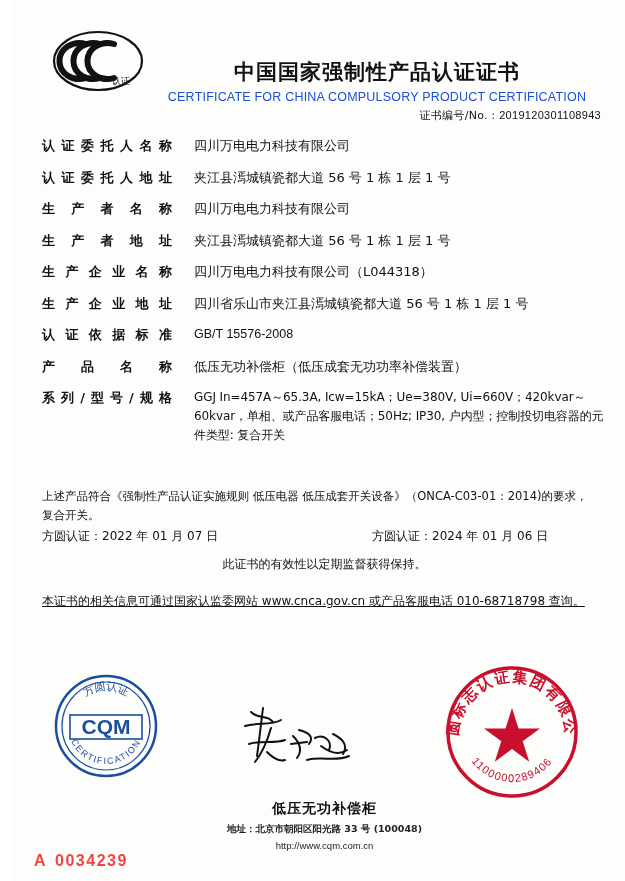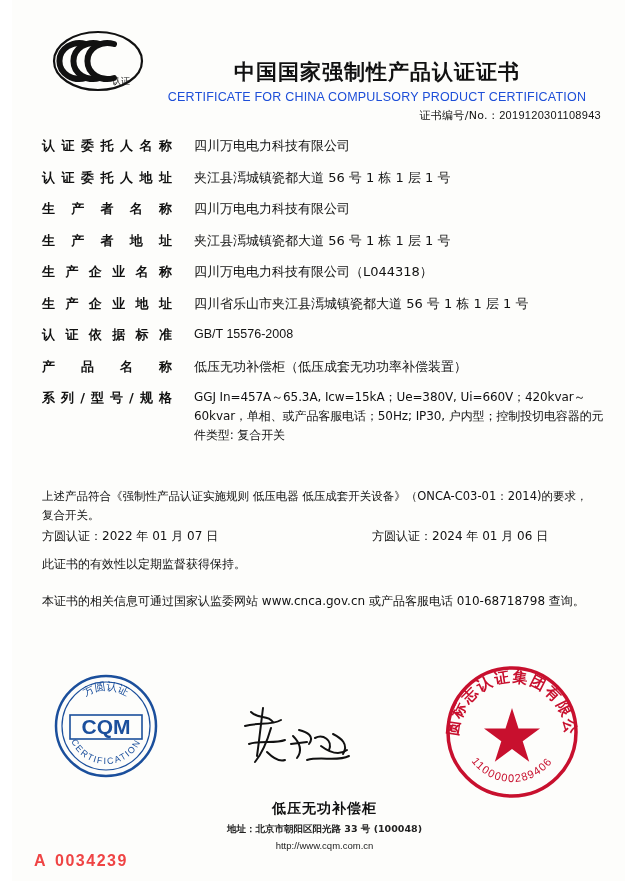--- a/index.html
+++ b/index.html
@@ -137,22 +137,22 @@
     left: 30px; top: 528px;
     width: 565px;
     display: flex;
     font-family: "DejaVu Sans", sans-serif;
     font-size: 12px;
     color: #111;
   }
   .dates .issue { width: 330px; }
   .dates .valid { }
 
-  .para-maintain { top: 555px; font-size: 12px; }
-  .para-info { top: 592px; font-size: 12px; }
+  .para-maintain { top: 555px; font-size: 12px; text-align: center; }
+  .para-info { top: 592px; font-size: 12px; text-decoration: underline; }
 
   
   .cqm-seal {
     position: absolute;
     left: 40px; top: 672px;
     width: 108px; height: 108px;
   }
   .signature {
     position: absolute;
     left: 225px; top: 700px;

